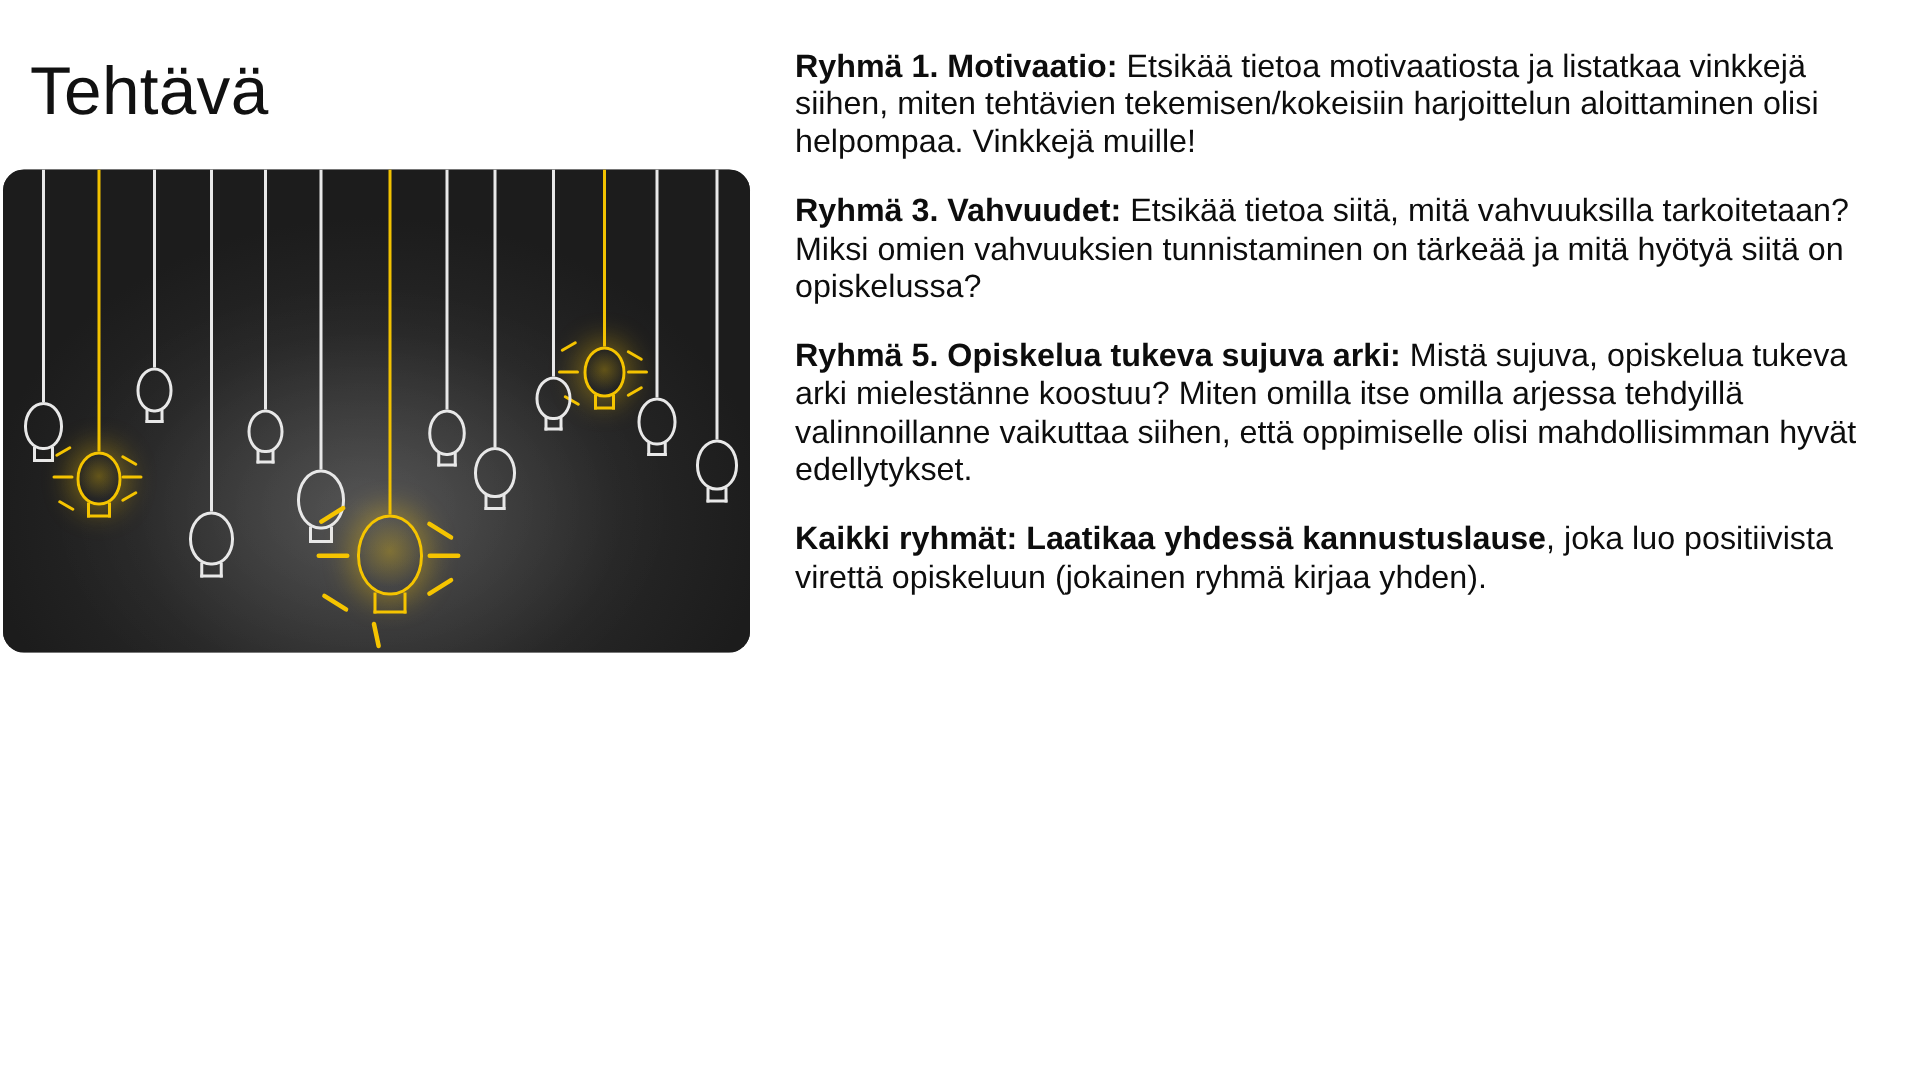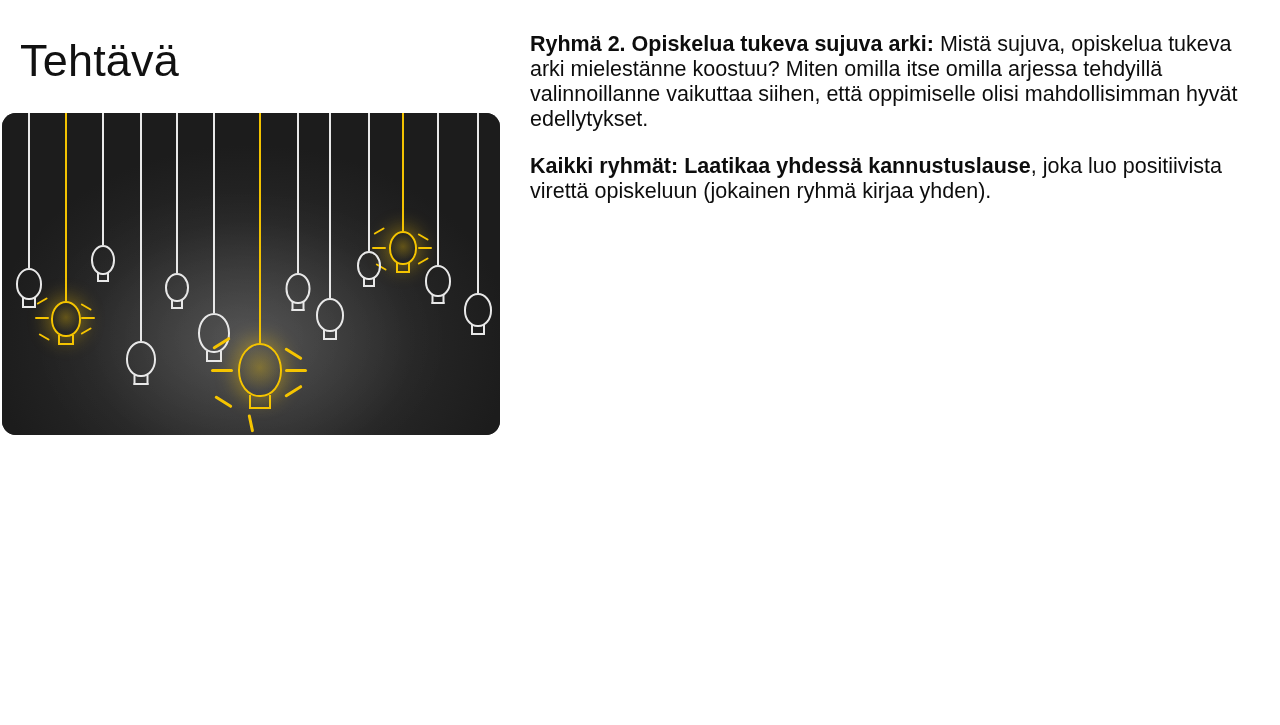--- a/index.html
+++ b/index.html
@@ -252,26 +252,32 @@
         <div class="glass" style="top:180px; width:28px; height:34px;"></div>
         <div class="cap" style="top:212px; width:14px; height:10px;"></div>
       </div>
 
     </div>
 
   </div>
 
   <div class="right-col">
 
-
-
-
-
-    <p class="para">
-      <span class="lead">Ryhmä 2. Opiskelua tukeva sujuva arki:</span><span> Mistä sujuva, opiskelua tukeva arki mielestänne koostuu? Miten omilla itse omilla arjessa tehdyillä valinnoillanne vaikuttaa siihen, että oppimiselle olisi mahdollisimman hyvät edellytykset.</span>
+    <p class="para">
+      <span class="lead">Ryhmä 1. Motivaatio:</span><span> Etsikää tietoa motivaatiosta ja listatkaa vinkkejä siihen, miten tehtävien tekemisen/kokeisiin harjoittelun aloittaminen olisi helpompaa. Vinkkejä muille!</span>
+    </p>
+
+
+    <p class="para">
+      <span class="lead">Ryhmä 3. Vahvuudet:</span><span> Etsikää tietoa siitä, mitä vahvuuksilla tarkoitetaan? Miksi omien vahvuuksien tunnistaminen on tärkeää ja mitä hyötyä siitä on opiskelussa?</span>
+    </p>
+
+
+    <p class="para">
+      <span class="lead">Ryhmä 5. Opiskelua tukeva sujuva arki:</span><span> Mistä sujuva, opiskelua tukeva arki mielestänne koostuu? Miten omilla itse omilla arjessa tehdyillä valinnoillanne vaikuttaa siihen, että oppimiselle olisi mahdollisimman hyvät edellytykset.</span>
     </p>
 
     <p class="para">
       <span class="lead">Kaikki ryhmät: Laatikaa yhdessä kannustuslause</span><span>, joka luo positiivista virettä opiskeluun (jokainen ryhmä kirjaa yhden).</span>
     </p>
 
   </div>
 </div>
 
 </body></html>

